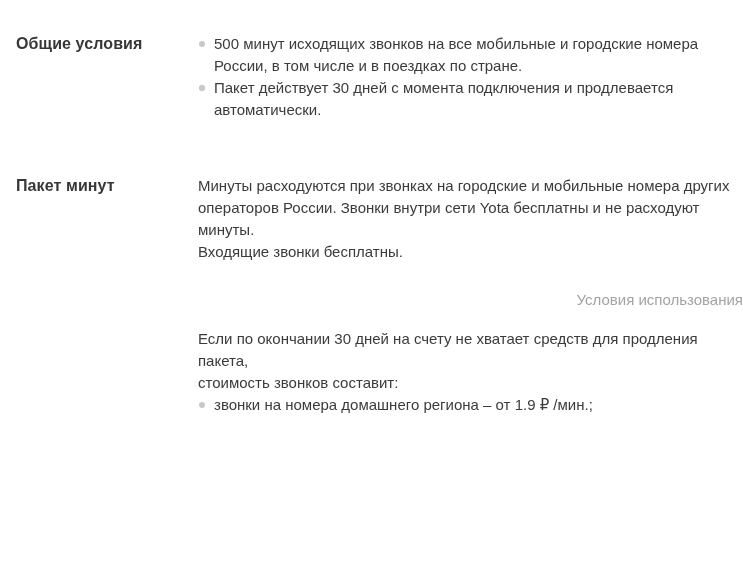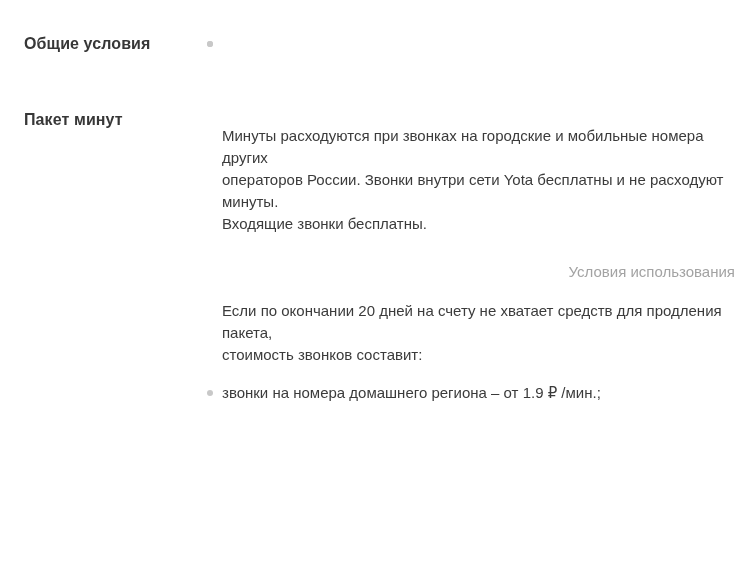--- a/index.html
+++ b/index.html
@@ -14,37 +14,37 @@
     font-family: "Liberation Sans", "DejaVu Sans", sans-serif;
     font-size: 15px;
     line-height: 22px;
     color: #3b3b3b;
     box-sizing: border-box;
     padding-top: 33px;
   }
   .section {
     display: grid;
     grid-template-columns: 182px 545px;
-    padding-left: 24px;
+    padding-left: 16px;
     box-sizing: border-box;
   }
   .section-minutes {
     margin-top: 54px;
   }
   .section-title {
     font-weight: bold;
     font-size: 16px;
     color: #373737;
     letter-spacing: 0.1px;
   }
   .pre {
     white-space: pre-line;
   }
   p {
-    margin: 16px;
+    margin: 0;
   }
   ul.dots {
     list-style: none;
     margin: 0;
     padding: 0;
   }
   ul.dots li {
     position: relative;
     padding-left: 16px;
   }
@@ -70,35 +70,42 @@
   }
 </style>
 </head>
 <body>
 
 <div class="section section-general">
   <div class="section-title">Общие условия</div>
   <ul class="dots">
     <li>
       <span class="dot"></span>
+      <span class="pre">500 минут исходящих звонков на все мобильные и городские номера
+России, в том числе и в поездках по стране.</span>
     </li>
     <li>
       <span class="dot"></span>
+    </li>
+    <li>
+      <span class="dot"></span>
+      <span class="pre">Пакет действует 30 дней с момента подключения и продлевается
+автоматически.</span>
     </li>
   </ul>
 </div>
 
 <div class="section section-minutes">
   <div class="section-title">Пакет минут</div>
   <div>
     <p class="pre">Минуты расходуются при звонках на городские и мобильные номера других
 операторов России. Звонки внутри сети Yota бесплатны и не расходуют минуты.
 Входящие звонки бесплатны.</p>
     <p class="subheading">Условия использования</p>
-    <p class="pre para-renewal">Если по окончании 20 дней на счету не хватает средств для продления пакета,
+    <p class="pre para-renewal">Если по окончании 30 дней на счету не хватает средств для продления пакета,
 стоимость звонков составит:</p>
     <ul class="dots">
       <li>
         <span class="dot"></span>
         <span class="pre">звонки на номера домашнего региона – от 1.9 ₽ /мин.;</span>
       </li>
 
     </ul>
   </div>
 </div>

